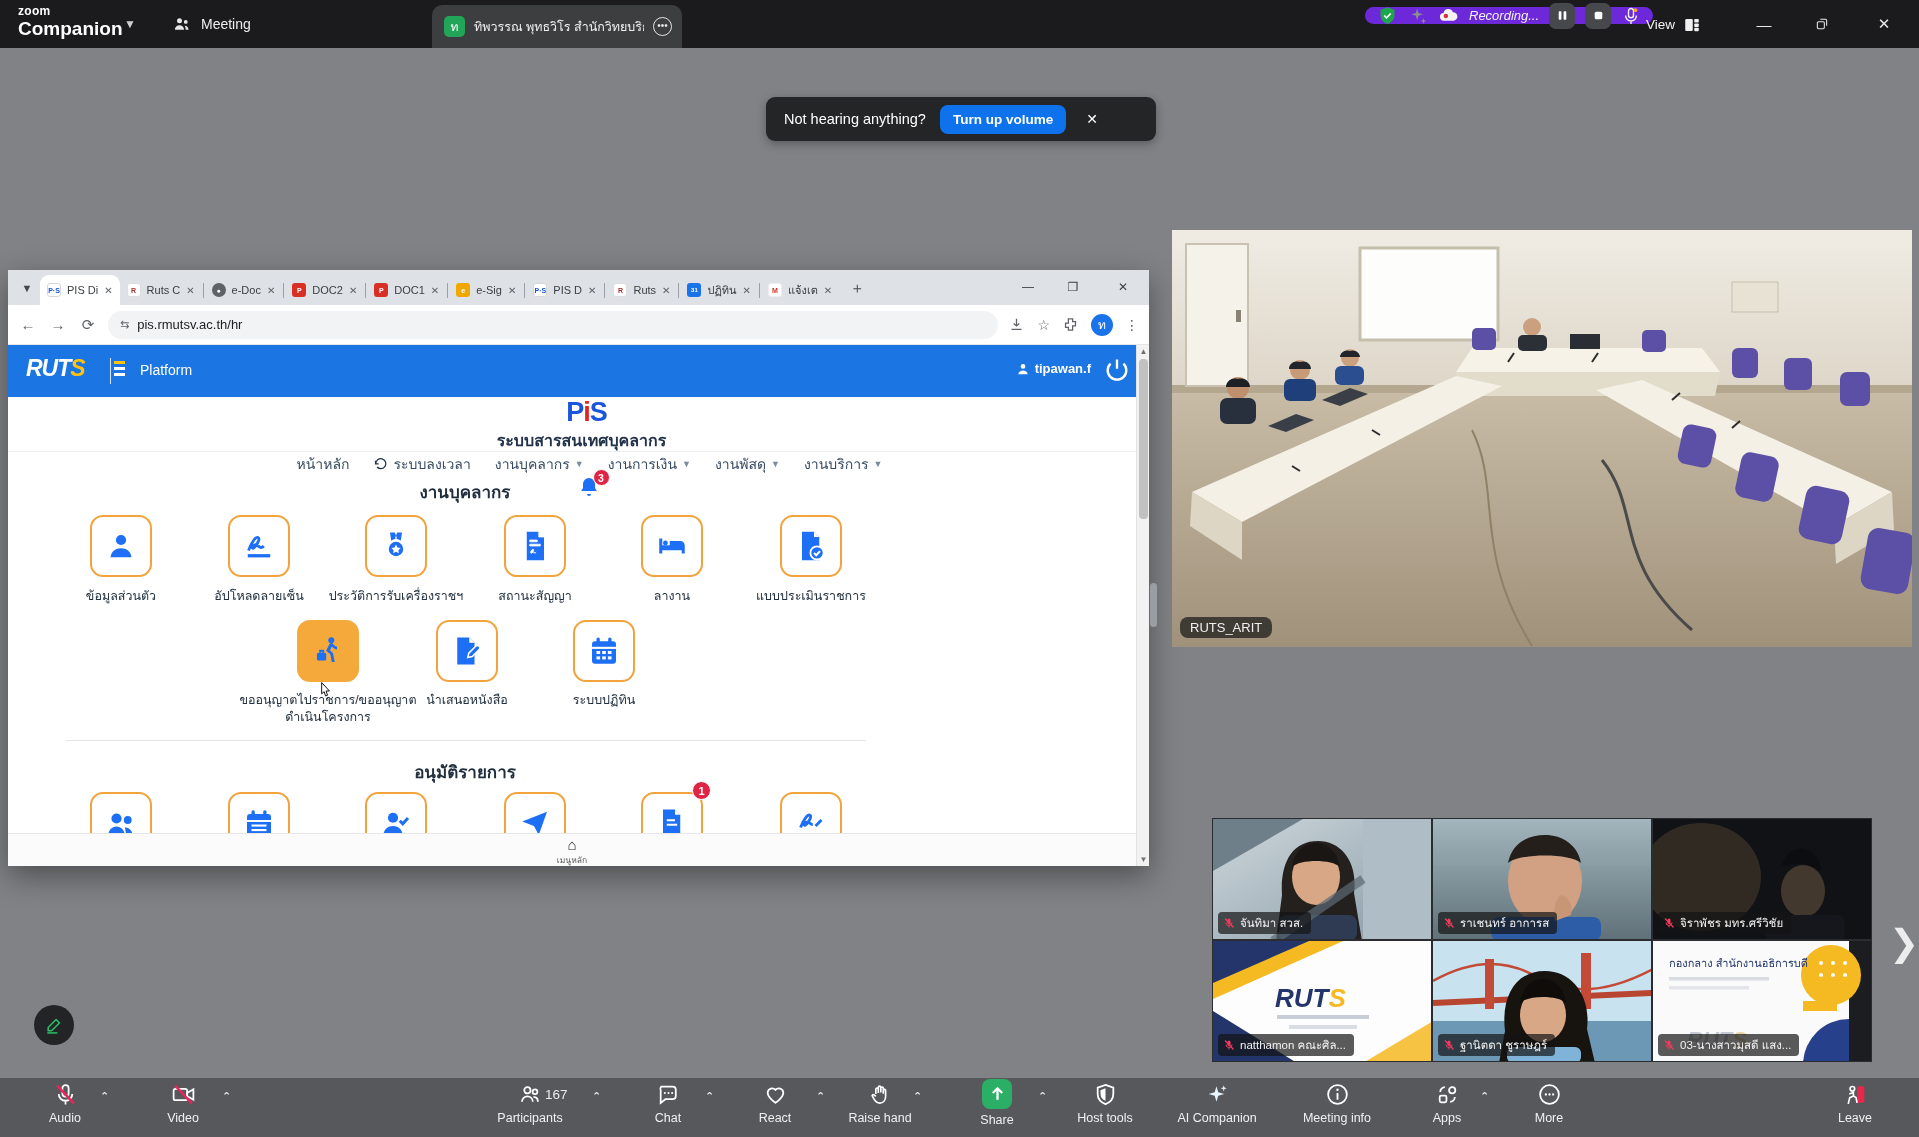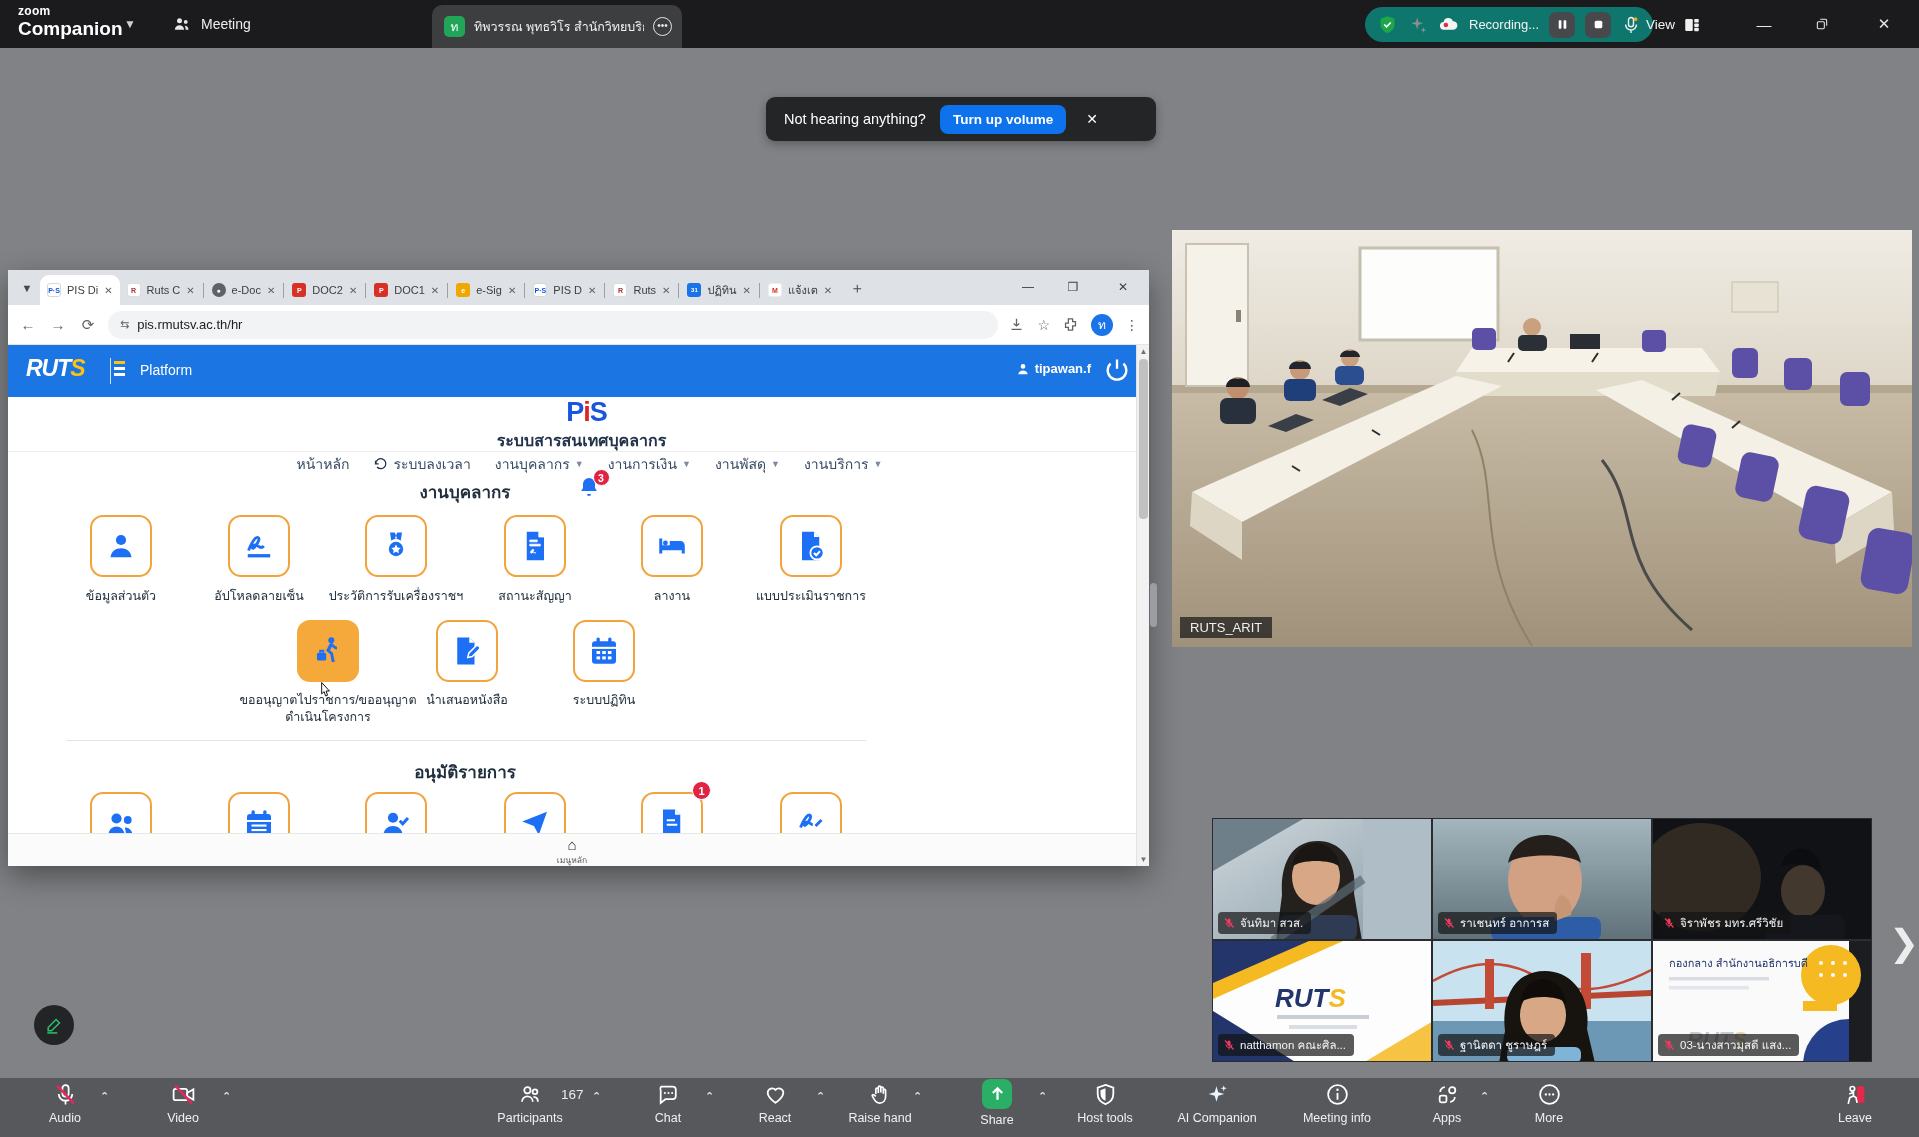--- a/index.html
+++ b/index.html
@@ -10,21 +10,21 @@
   .titlebar { position:absolute; left:0; top:0; width:1919px; height:48px; background:#1b1b1d; color:#fff; }
   .zlogo { position:absolute; left:18px; top:5px; line-height:1; color:#fff; }
   .zlogo .t { font-size:12px; font-weight:bold; letter-spacing:.3px; }
   .zlogo .b { font-size:19px; font-weight:bold; margin-top:2px; }
   .tb-chev { position:absolute; left:124px; top:17px; color:#cfcfcf; font-size:12px; }
   .meeting-tab { position:absolute; left:172px; top:0; height:48px; display:flex; align-items:center; gap:9px; color:#eee; font-size:14px; }
   .active-tab { position:absolute; left:432px; top:5px; width:250px; height:43px; background:#3d3e40; border-radius:10px 10px 0 0; display:flex; align-items:center; padding:0 10px 0 12px; gap:9px; }
   .avatar-sq { width:21px; height:21px; border-radius:5px; background:#21a558; color:#fff; font-size:12px; display:flex; align-items:center; justify-content:center; flex:0 0 auto;}
   .active-tab .title { font-size:12.5px; color:#f1f1f1; white-space:nowrap; overflow:hidden; flex:1; }
   .dots-circle { width:19px; height:19px; border:1.4px solid #e6e6e6; border-radius:50%; color:#e6e6e6; font-size:10px; line-height:16px; text-align:center; flex:0 0 auto;}
-  .ctrl-pill { position:absolute; left:1365px; top:7px; height:35px; background:#0f766e; border-radius:18px; display:flex; align-items:center; gap:10px; padding:0 12px; }
+  .ctrl-pill { position:absolute; left:1365px; top:7px; height:17px; background:#6d28d9; border-radius:18px; display:flex; align-items:center; gap:10px; padding:0 12px;font-style:italic; }
   .ctrl-pill .rec-txt { color:#f2f2f2; font-size:13px; }
   .mini-btn { width:26px; height:26px; background:#47484b; border-radius:7px; display:flex; align-items:center; justify-content:center; }
   .view-grp { position:absolute; left:1646px; top:7px; height:35px; display:flex; align-items:center; gap:8px; color:#f2f2f2; font-size:13.5px;}
   .win-btn { position:absolute; top:0; width:44px; height:48px; display:flex; align-items:center; justify-content:center; color:#e8e8e8; font-size:15px; }
 
   
   .banner { position:absolute; left:766px; top:97px; width:390px; height:44px; background:#242527; border-radius:9px; display:flex; align-items:center; padding:0 22px 0 18px; gap:14px; box-shadow:0 3px 10px rgba(0,0,0,.3); }
   .banner .msg { color:#fff; font-size:14.5px; }
   .banner .btn { background:#0E72ED; color:#fff; font-size:13.5px; font-weight:bold; padding:7px 13px; border-radius:8px; border:none; white-space:nowrap; }
   .banner .x { color:#fff; font-size:14px; margin-left:6px; }
@@ -78,37 +78,37 @@
   .pgfoot .hl { font-size:8.5px; color:#555; margin-top:1px; }
   .pg-scroll { position:absolute; left:1128px; top:0; width:13px; height:521px; background:#f2f2f2; border-left:1px solid #e2e2e2; }
   .pg-thumb { position:absolute; left:2px; top:14px; width:9px; height:160px; background:#c1c1c1; border-radius:4px; }
   .pg-arrow { position:absolute; left:0; width:13px; text-align:center; font-size:8px; color:#707070; }
   .cursor-glyph { position:absolute; left:308px; top:336px; width:17px; height:20px; }
 
   .resize-handle { position:absolute; left:1150px; top:583px; width:7px; height:44px; background:#9a9da1; border-radius:4px; }
 
   
   .main-video { position:absolute; left:1172px; top:230px; width:740px; height:417px; background:#d8d2c6; overflow:hidden; }
-  .vid-label { position:absolute; left:8px; bottom:9px; background:rgba(25,25,25,.72); color:#f0f0f0; font-size:13px; padding:3px 10px; border-radius:0; }
+  .vid-label { position:absolute; left:8px; bottom:9px; background:rgba(25,25,25,.72); color:#f0f0f0; font-size:13px; padding:3px 10px; border-radius:8px; }
 
   
   .tile { position:absolute; width:220px; height:122px; overflow:hidden; background:#222; border:1px solid #2a2c2f; }
   .name-pill { position:absolute; left:5px; bottom:5px; background:rgba(20,20,20,.7); border-radius:4px; padding:2px 8px 2px 5px; display:flex; align-items:center; gap:5px; color:#f2f2f2; font-size:11.5px; white-space:nowrap; max-width:205px; overflow:hidden; }
   .next-arrow { position:absolute; left:1889px; top:922px; color:#ececec; font-size:36px; font-weight:bold; }
 
   .annotate-btn { position:absolute; left:34px; top:1005px; width:40px; height:40px; border-radius:50%; background:#222426; display:flex; align-items:center; justify-content:center; }
 
   
   .toolbar { position:absolute; left:0; top:1078px; width:1919px; height:59px; background:#56585c; }
   .tool { position:absolute; top:4px; width:90px; display:flex; flex-direction:column; align-items:center; gap:4px; color:#fff; }
   .tool .lb { font-size:12.5px; color:#f0f0f0; white-space:nowrap; }
   .tool svg { width:25px; height:25px; }
   .tchev { position:absolute; top:12px; color:#e8e8e8; font-size:11px; font-weight:bold; }
   .share-sq { width:30px; height:30px; background:#2BAE66; border-radius:8px; display:flex; align-items:center; justify-content:center; margin-top:-3px; }
-  .pcount { font-size:13.5px; color:#ececec; position:absolute; left:76px; top:5px; }
+  .pcount { font-size:13.5px; color:#ececec; position:absolute; left:60px; top:5px; }
   .prow { position:relative; width:100%; display:flex; justify-content:center; }
 </style>
 </head>
 <body>
 
 <div class="stage">
 
   <div class="titlebar">
     <div class="zlogo">
       <div class="t">zoom</div>

